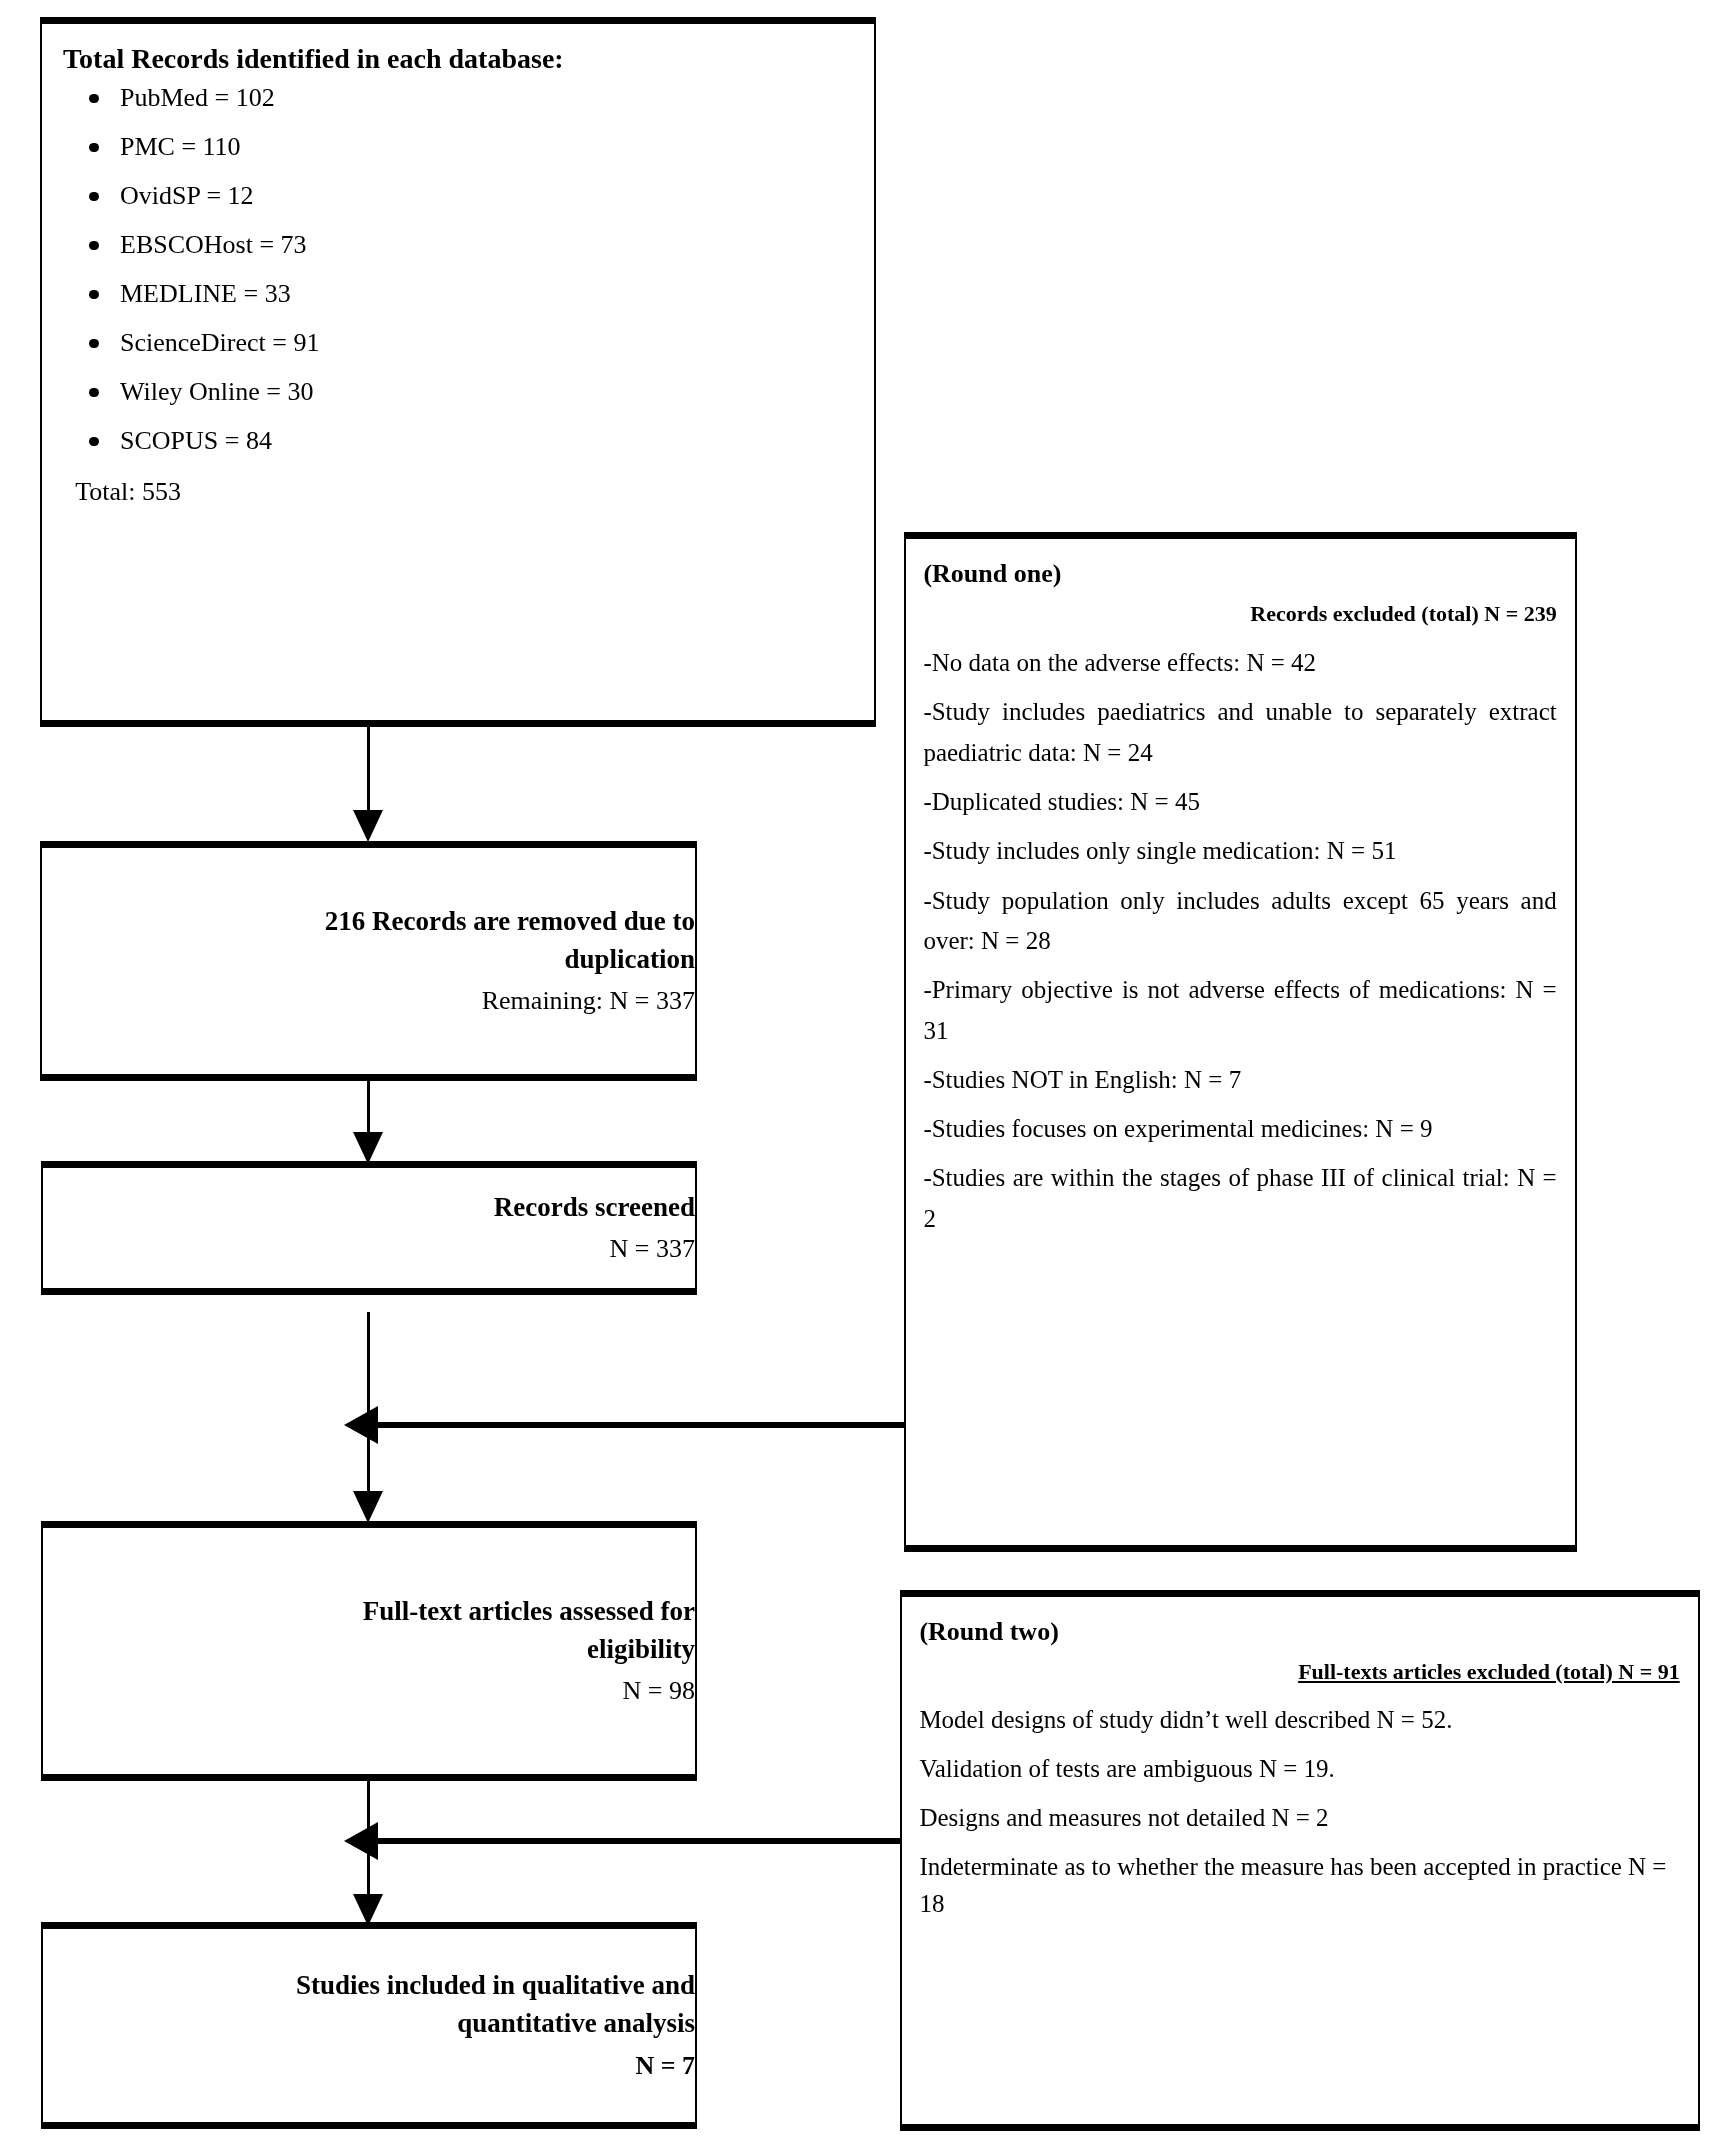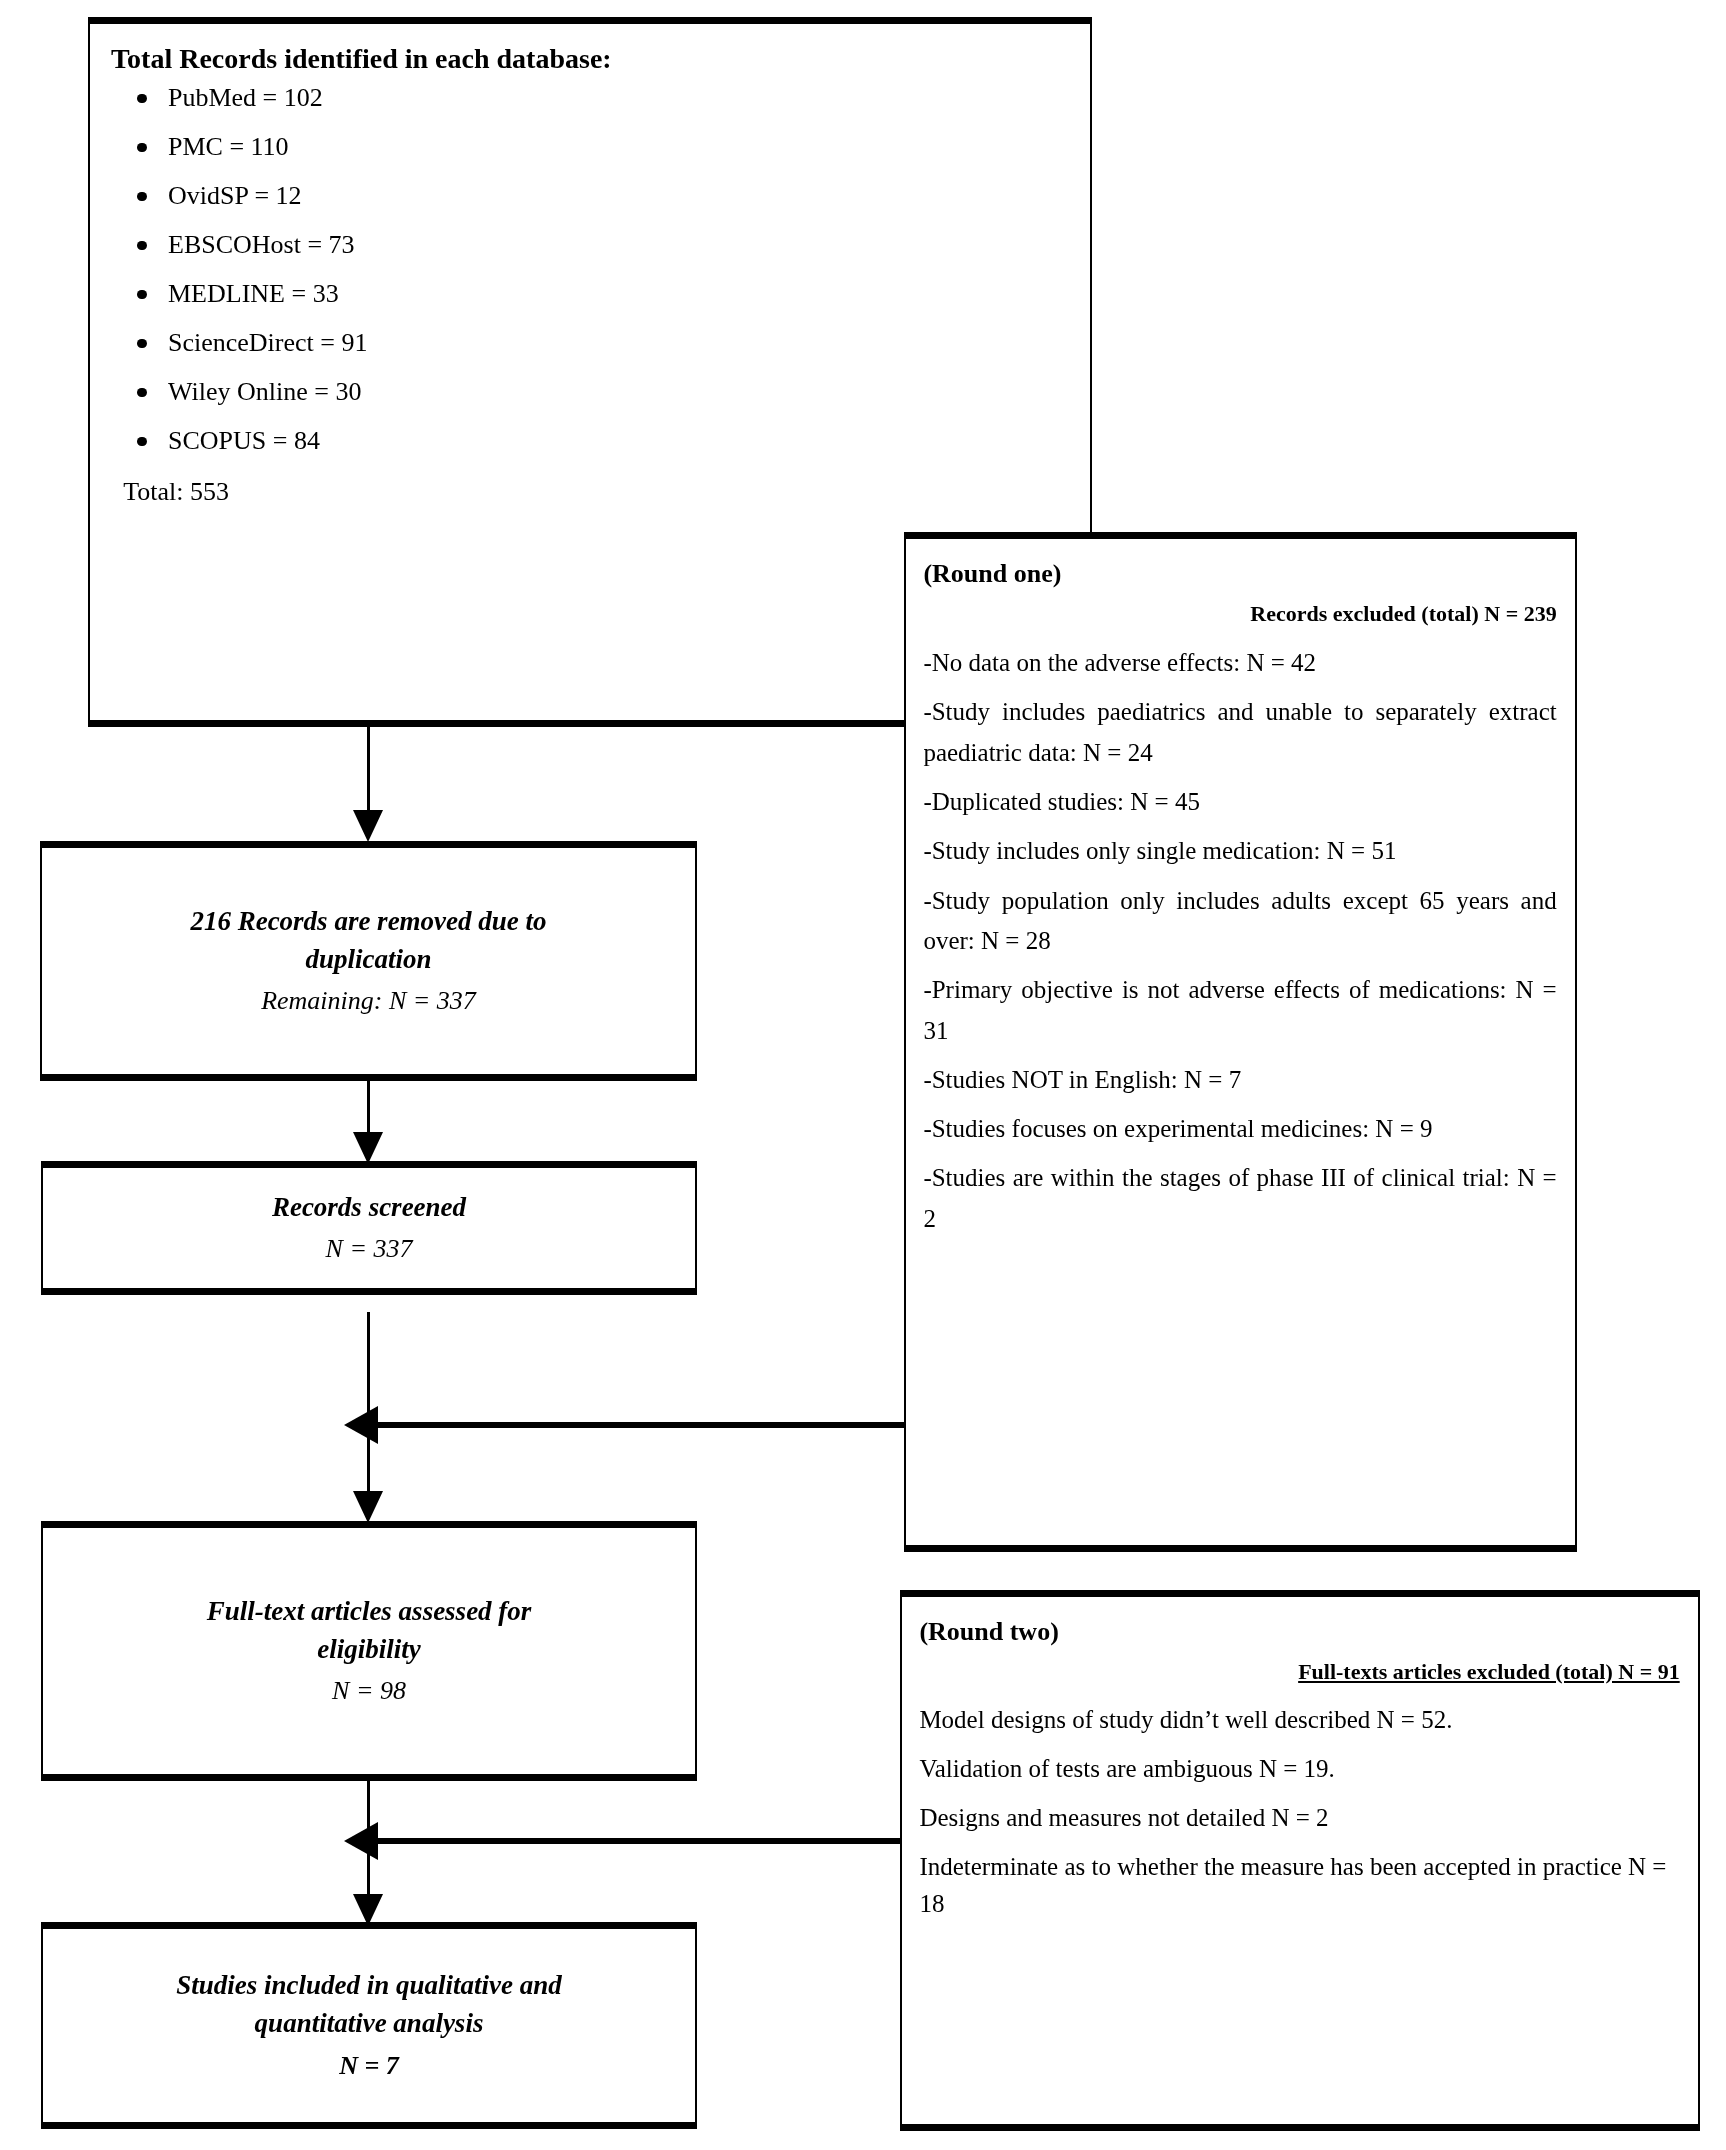--- a/index.html
+++ b/index.html
@@ -4,40 +4,40 @@
 <style>
   html,body{margin:0;padding:0;background:#ffffff;}
   body{width:1727px;height:2151px;position:relative;
        font-family:"Liberation Serif","DejaVu Serif",serif;color:#000;}
   .stage{position:absolute;left:0;top:0;width:1727px;height:2151px;}
 
   .box{position:absolute;box-sizing:border-box;background:#fff;
        border:2.6px solid #000;border-top-width:7.8px;border-bottom-width:7.8px;}
 
   
-  #box-sources{left:40px;  top:17.4px;   width:1004px; height:710px;margin-left:48px;}
+  #box-sources{left:40px;  top:17.4px;   width:836px; height:710px;}
   #box-dupes  {left:40px;  top:841px; width:657px; height:240px;}
   #box-screen {left:41px;  top:1161px; width:656px; height:134px;}
   #box-fulltext{left:41px; top:1521px; width:656px; height:260px;}
   #box-included{left:41px; top:1922px; width:656px; height:207px;}
 
   
   #box-round-one{left:904px; top:532px; width:673px; height:1020px;}
   #box-round-two{left:900px; top:1590px; width:800px; height:541px;}
 
   #box-sources .inner{padding:19px 17.4px 0 21px;}
   #box-sources .title{font-weight:bold;font-size:28px;margin:0 0 9.6px 0;}
   ul.db-list{list-style:none;margin:0 0 0 57px;padding:0;}
   ul.db-list li{position:relative;font-size:26px;line-height:1.0;margin:0 0 23px 0;}
   ul.db-list li .bullet{position:absolute;left:-31px;top:8.7px;
         width:9.6px;height:9.6px;border-radius:50%;background:#000;}
   .total-line{font-size:26px;margin:5.2px 0 0 12.2px;}
 
-  .centerbox{display:flex;flex-direction:column;align-items:center;
-             justify-content:center;height:100%;text-align:center;font-style:italic;}
+  .centerbox{display:flex;flex-direction:column;align-items:flex-end;
+             justify-content:center;height:100%;text-align:center;}
   .centerbox .l1{font-weight:bold;font-size:27px;line-height:1.42;}
   .centerbox .l2{font-size:26px;line-height:1.42;margin-top:5.2px;}
   .centerbox .l2.b{font-weight:bold;}
 
   
   .rbox{padding:15px 18.3px 0 17.4px;box-sizing:border-box;height:100%;}
   .r-round{font-weight:bold;font-size:26px;line-height:1.1;margin:6.1px 0 13px 0;}
   .r-total{font-weight:bold;font-size:22px;line-height:1.1;margin:0 0 17.4px 15px;text-align:right;}
   .r-total.nopad{margin-left:0;text-decoration:underline;}
   .r-item{font-size:25px;line-height:1.62;margin:0 0 8.7px 0;text-align:justify;}

